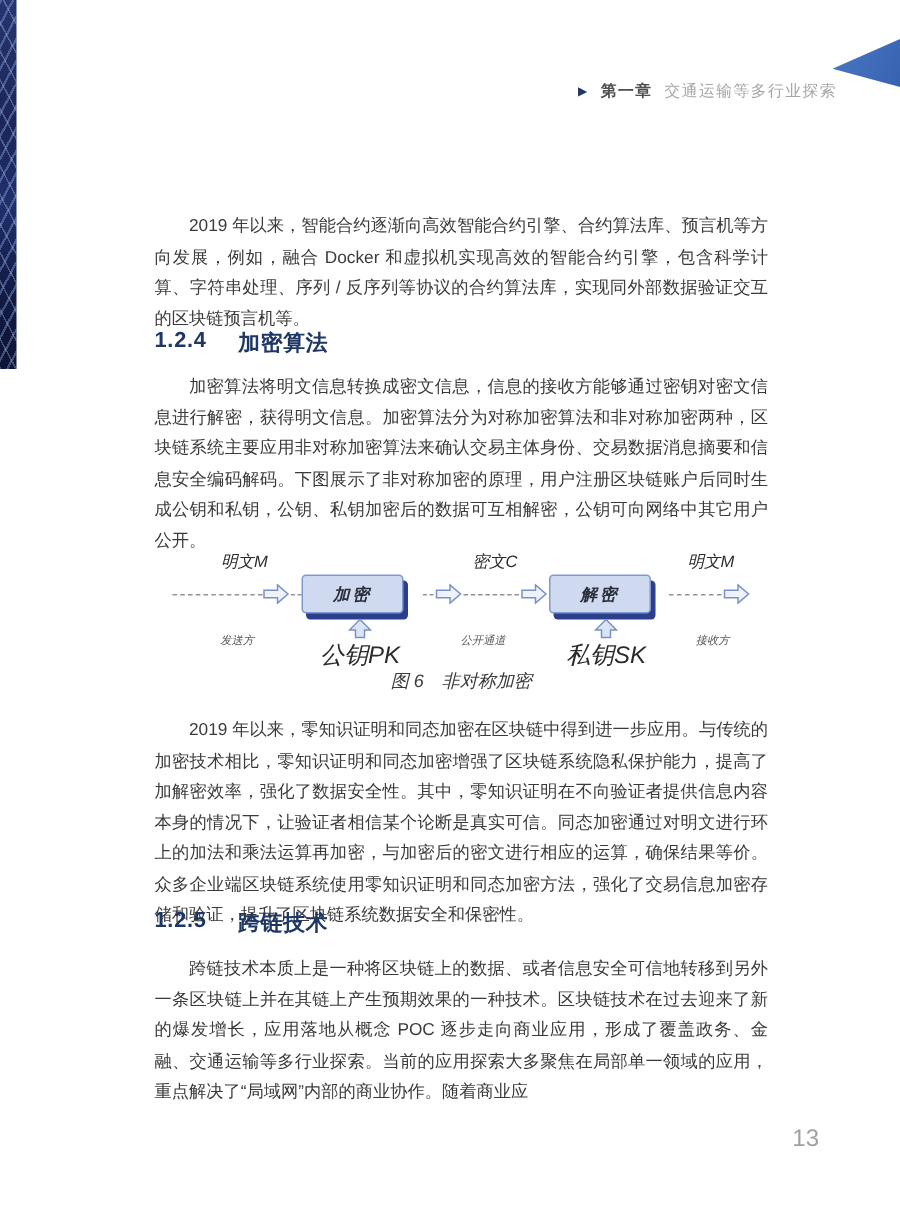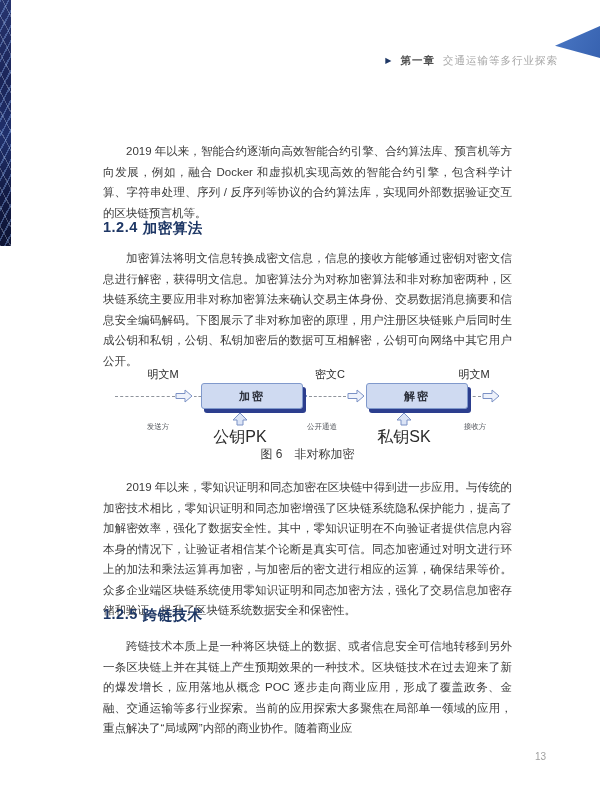--- a/index.html
+++ b/index.html
@@ -47,61 +47,61 @@
     text-align:justify; text-indent:2em; color:#3a3a3a;
   }
   #para1 { top:141px; }
   #para2 { top:248px; }
   #para3 { top:477px; }
   #para4 { top:636px; }
 
   h2.section {
     position:absolute; left:0;
     font-size:14.5px; font-weight:bold; color:#1e3765; letter-spacing:.5px;
-    display:flex; gap:5px;
+    display:flex; gap:21px;
   }
   #h124 { top:219px; }
   #h125 { top:606px; }
 
   
-  .figure { position:absolute; left:0; top:365px; width:409px; height:100px; }
+  .figure { position:absolute; left:0; top:365px; width:409px; height:100px;font-style:italic; }
   .fig-label {
     position:absolute; transform:translateX(-50%);
     font-size:11px; color:#2b2b2b; white-space:nowrap; top:2px;
   }
   .fig-sub {
     position:absolute; transform:translateX(-50%);
     font-size:7.5px; color:#55585e; white-space:nowrap; top:41px;margin-top:16px;
   }
   .dash {
     position:absolute; top:31px; height:0;
     border-top:1.7px dashed #8f949c;
   }
   .enc-box {
-    position:absolute; top:18px; width:102px; height:26px;
+    position:absolute; top:18px; width:68px; height:26px;
     background:#cfdaf1; border:1px solid #8099cc; border-radius:3px;
     box-shadow:3px 4px 0 #2c3e8e;
     display:flex; align-items:center; justify-content:center;
     font-size:11px; font-weight:600; color:#2b2f3a; letter-spacing:2px;
   }
   .arrow-right { position:absolute; top:24px; width:18px; height:14px; }
   .arrow-up { position:absolute; top:47px; width:16px; height:14px; transform:translateX(-50%); }
   .key-label {
     position:absolute; transform:translateX(-50%); top:62px;
     font-size:16px; color:#2b2b2b; white-space:nowrap;
   }
   .figcaption {
     position:absolute; top:81px; left:0; width:100%;
     text-align:center; font-size:12px; color:#3b3b3b;
   }
   .figcaption .cap-label { margin-right:12px; }
 
   .page-number {
     position:absolute; right:54px; top:751px;
-    font-size:10px; color:#a0a0a0;
+    font-size:16px; color:#a0a0a0;
   }
 </style>
 </head>
 <body>
 
 <div class="page">
 
   <div class="left-strip"></div>
   <div class="corner-triangle"></div>
 

